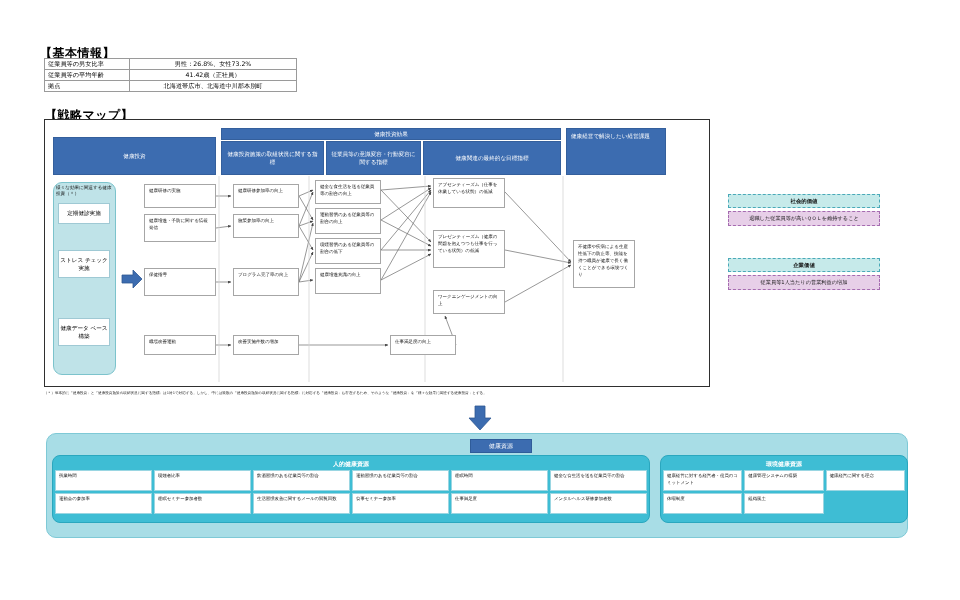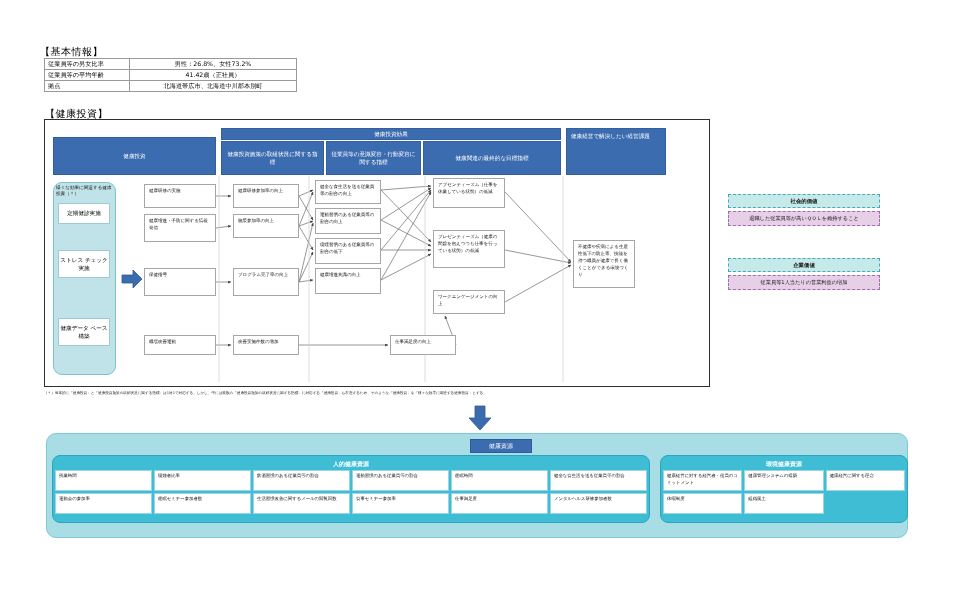--- a/index.html
+++ b/index.html
@@ -5,21 +5,21 @@
   html,body{margin:0;padding:0;}
   body{
     width:960px;height:600px;background:#ffffff;
     font-family:"DejaVu Sans","Liberation Sans",sans-serif;
     color:#000;overflow:hidden;position:relative;
   }
   .page{position:relative;width:960px;height:600px;}
 
   
   .sec-title{
-    position:absolute;font-size:10px;font-weight:normal;letter-spacing:.5px;color:#000;
+    position:absolute;font-size:12px;font-weight:bold;letter-spacing:.5px;color:#000;
   }
   #basic-title{left:40px;top:45px;}
   #map-title{left:45px;top:107px;}
 
   table.basic{
     position:absolute;left:44px;top:58px;border-collapse:collapse;
     font-size:6.2px;line-height:1.1;
   }
   table.basic td{
     border:1px solid #9a9a9a;height:10px;padding:0 3px;vertical-align:middle;
@@ -169,21 +169,21 @@
       <td class="lbl">従業員等の平均年齢</td>
       <td class="val">41.42歳（正社員）</td>
     </tr>
     <tr>
       <td class="lbl">拠点</td>
       <td class="val">北海道帯広市、北海道中川郡本別町</td>
     </tr>
   </tbody>
     </table>
 
-  <div class="sec-title" id="map-title">【健康投資】</div>
+  <div class="sec-title" id="map-title">【戦略マップ】</div>
 
   <div id="map-frame">
 
     <svg id="wires" viewBox="0 0 666 268">
       <defs>
         <marker id="ah" markerWidth="5" markerHeight="5" refX="4.2" refY="2" orient="auto">
           <path d="M0,0 L4.6,2 L0,4 z" fill="#444"></path>
         </marker>
       </defs>
       <g stroke="#6b6b6b" stroke-width="0.7" fill="none" marker-end="url(#ah)">

